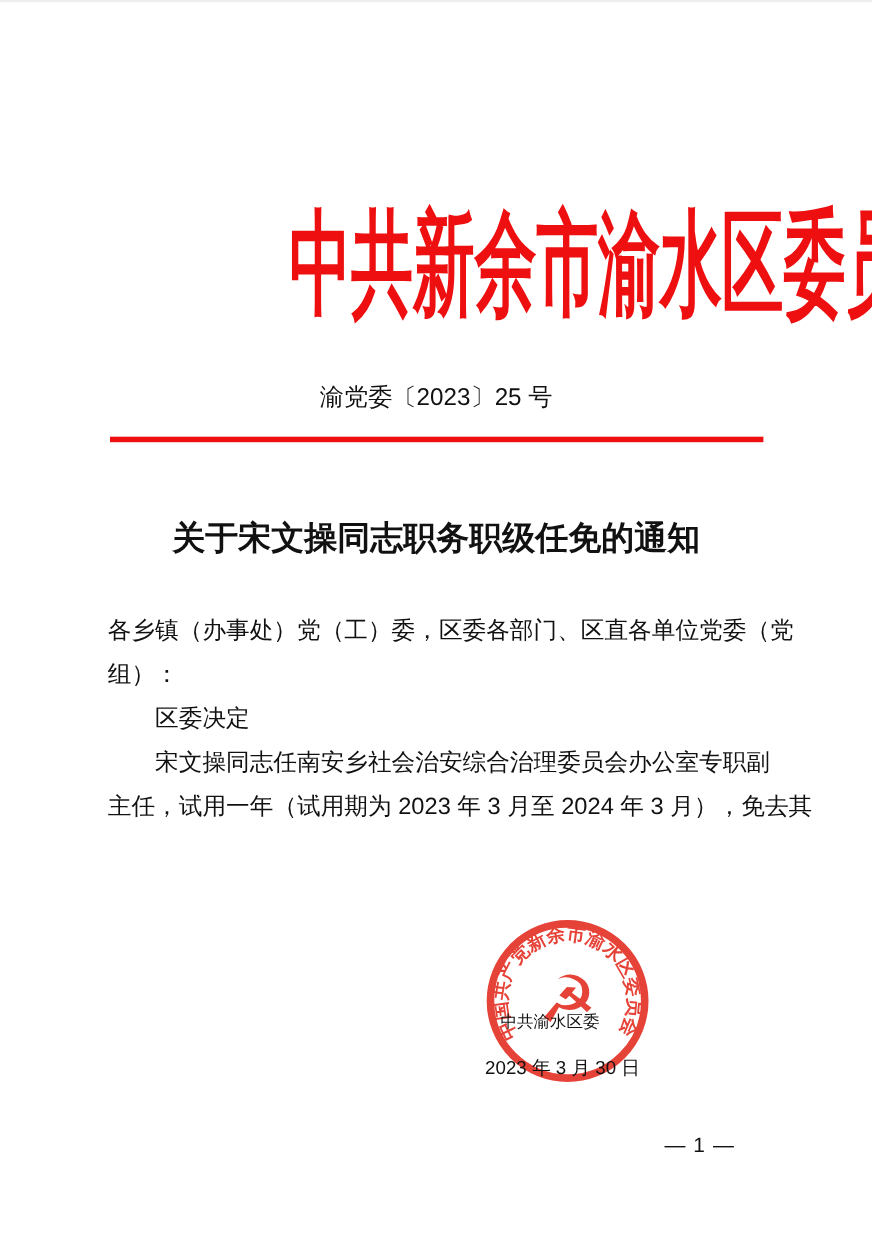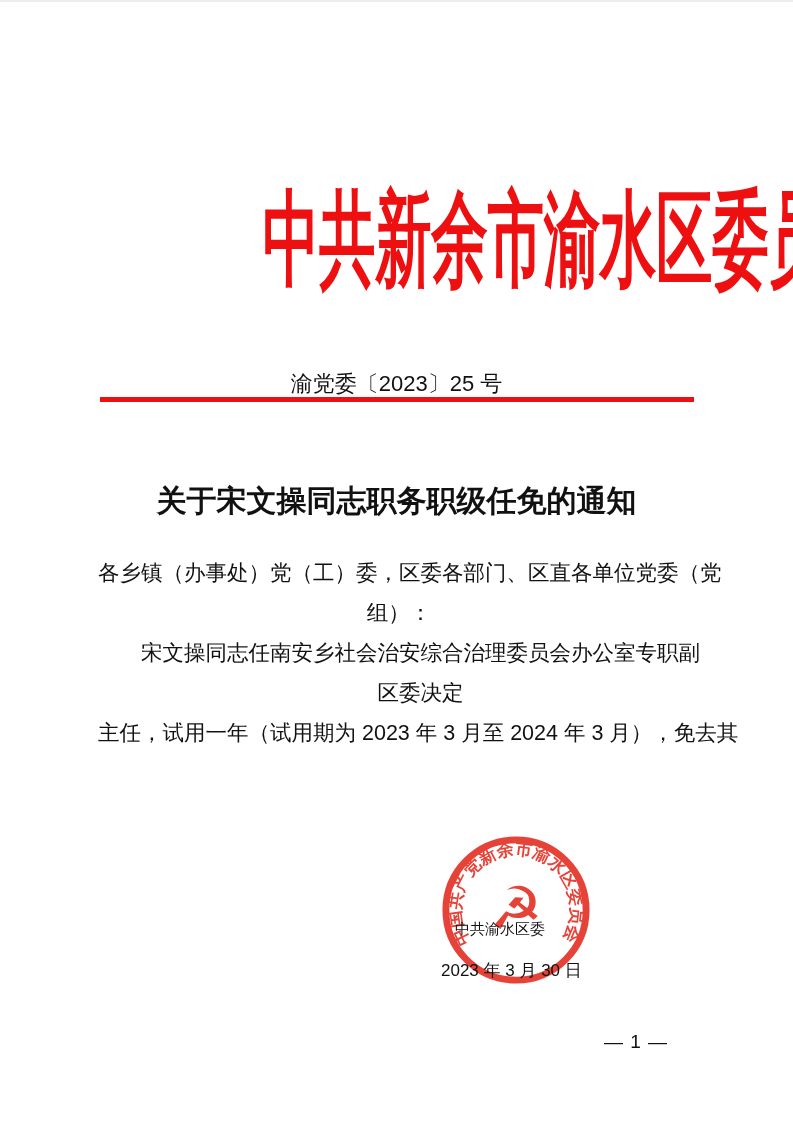--- a/index.html
+++ b/index.html
@@ -24,44 +24,44 @@
     display: inline-block;
     white-space: nowrap;
     font-family: "DejaVu Serif", "Liberation Serif", serif;
     font-weight: 700;
     font-size: 104px;
     color: #ee1010;
     transform: scaleX(0.54);
     transform-origin: 50% 50%;
   }
   .doc-number {
-    position: absolute; top: 369px; left: 0; right: 0;
+    position: absolute; top: 346px; left: 0; right: 0;
     text-align: center;
     font-size: 22px;
     color: #111111;
   }
   .red-rule {
     position: absolute; top: 397px; left: 100px; width: 594px; height: 5px;
     background: #ee1010;
   }
   .doc-title {
-    position: absolute; top: 469px; left: 0; right: 0; margin: 12px;
+    position: absolute; top: 469px; left: 0; right: 0; margin: 0;
     text-align: center;
     font-size: 30px;
     font-weight: 700;
     color: #111111;
   }
   .body-block {
     position: absolute; top: 553px; left: 98px; width: 602px;
     font-size: 21.5px;
     line-height: 40px;
     color: #111111;
     white-space: nowrap;
   }
-  .body-line { height: 40px; text-align: center; }
+  .body-line { height: 40px; }
   .indent { padding-left: 43px; }
   .seal {
     position: absolute; left: 437px; top: 831px;
     width: 158px; height: 158px;
     opacity: 0.93;
   }
   .sig-org {
     position: absolute; left: 455px; top: 920px;
     font-size: 15px; color: #111111;
     mix-blend-mode: darken;
@@ -92,22 +92,22 @@
 
   <div class="doc-number">渝党委〔2023〕25 号</div>
 
   <div class="red-rule"></div>
 
   <h1 class="doc-title">关于宋文操同志职务职级任免的通知</h1>
 
   <div class="body-block">
     <div class="body-line">各乡镇（办事处）党（工）委，区委各部门、区直各单位党委（党</div>
     <div class="body-line">组）：</div>
+    <div class="body-line indent">区委决定</div>
     <div class="body-line indent">宋文操同志任南安乡社会治安综合治理委员会办公室专职副</div>
-    <div class="body-line indent">区委决定</div>
     <div class="body-line">主任，试用一年（试用期为 2023 年 3 月至 2024 年 3 月），免去其</div>
   </div>
 
   <svg class="seal" viewBox="0 0 160 160">
     <circle cx="80" cy="80" r="71" fill="none" stroke="#e5352a" stroke-width="7"></circle>
     <path id="sealArc" d="M 34.1 112.1 A 56 56 0 1 1 125.9 112.1" fill="none"></path>
     <text font-size="17.5" font-weight="700" fill="#e5352a" font-family="DejaVu Sans, Liberation Sans, sans-serif">
       <textPath href="#sealArc" startOffset="0" textLength="241" lengthAdjust="spacingAndGlyphs">中国共产党新余市渝水区委员会</textPath>
     </text>
     <text x="80" y="99" font-size="60" text-anchor="middle" fill="#e5352a" font-family="DejaVu Sans, sans-serif">☭</text>

